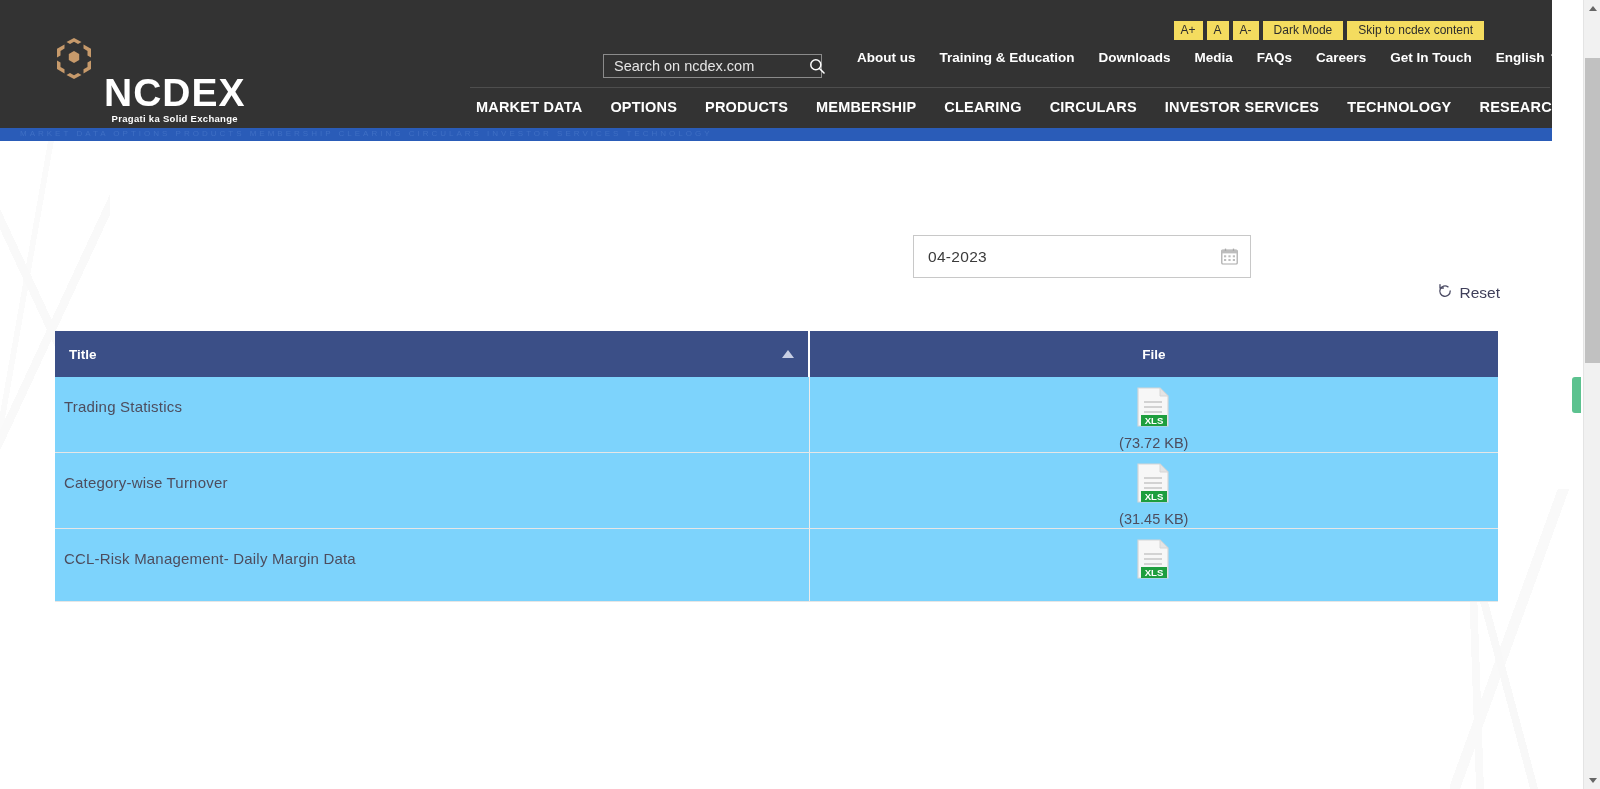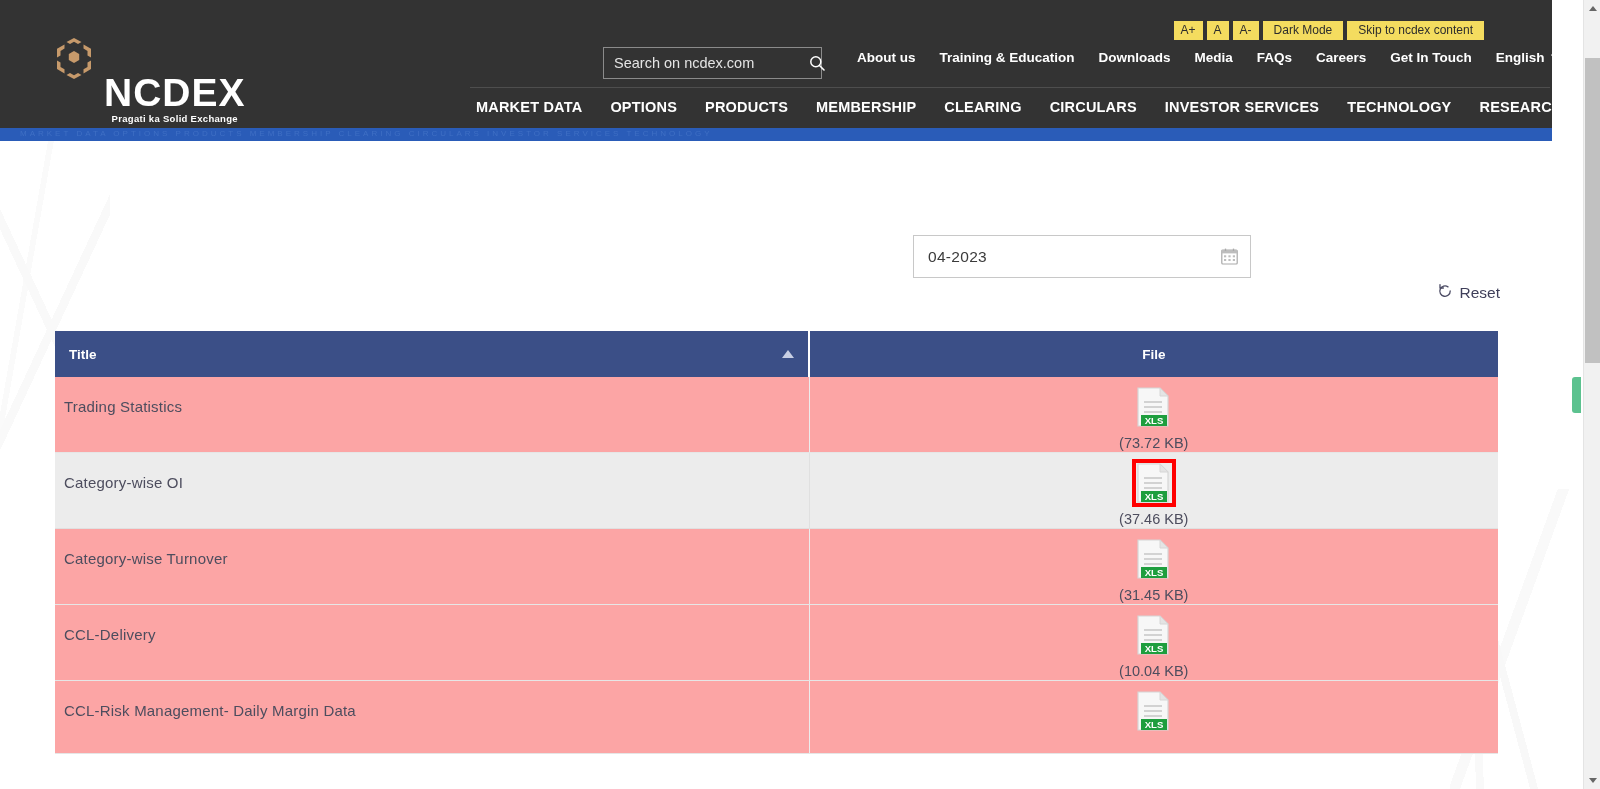--- a/index.html
+++ b/index.html
@@ -112,22 +112,22 @@
     border: none;
     cursor: pointer;
     font-family: "Liberation Sans", sans-serif;
     white-space: nowrap;
   }
   .a11y-btn.wide { padding: 3px 11px; }
 
   
   .search-box {
     position: absolute;
-    left: 603px; top: 47px;
-    width: 219px; height: 32px;
+    left: 603px; top: 54px;
+    width: 219px; height: 24px;
     border: 1px solid #8b8b8b;
     background: transparent;
     display: flex;
     align-items: center;
     z-index: 6;
   }
   .search-input {
     flex: 1;
     background: transparent;
     border: none;
@@ -296,21 +296,21 @@
     vertical-align: top;
     font-family: "Liberation Sans", sans-serif;
   }
   table.data-table tbody td.file-cell { border-right: none; text-align: center; padding-top: 10px; }
   table.data-table tbody td.title-cell {
     padding: 21px 0 0 9px;
     font-size: 15px;
     color: #4d4d5e;
     letter-spacing: 0.2px;
   }
-  tr.row { height: 73px; background: #fca5a5; }
+  tr.row { height: 73px; background: #7dd3fc; }
   tr.row.alt { background: #ececec; }
   tr.row.alt td { border-bottom: 1px solid #e0e0e0; border-right-color: #e0e0e0; }
 
   .file-size {
     font-size: 14.5px;
     color: #4d4d5e;
     margin-top: 4px;
     font-family: "Liberation Sans", sans-serif;
   }
   .xls-link { display: inline-block; cursor: pointer; line-height: 0; }
@@ -516,39 +516,20 @@
                     <line x1="8" y1="25" x2="26" y2="25"></line>
                   </g>
                   <rect x="5" y="28" width="26" height="11" fill="#1e9e3e"></rect>
                   <text x="18" y="36.6" font-family="'Liberation Sans',sans-serif" font-size="9.6" font-weight="bold" fill="#ffffff" text-anchor="middle">XLS</text>
                 </svg>
               </span>
               <div class="file-size">(73.72 KB)</div>
             </td>
           </tr>
 
-          <tr class="row alt">
-            <td class="title-cell">Category-wise OI</td>
-            <td class="file-cell">
-              <span class="xls-link highlighted">
-                <svg width="36" height="40" viewBox="0 0 36 40">
-                  <path d="M2 1 H24 L32 9 V39 H2 Z" fill="#f7f7f7" stroke="#d6d6d6" stroke-width="1.2"></path>
-                  <path d="M24 1 L32 9 H24 Z" fill="#e4e4e4" stroke="#d6d6d6" stroke-width="1"></path>
-                  <g stroke="#c9c9c9" stroke-width="1.6">
-                    <line x1="8" y1="15" x2="26" y2="15"></line>
-                    <line x1="8" y1="20" x2="26" y2="20"></line>
-                    <line x1="8" y1="25" x2="26" y2="25"></line>
-                  </g>
-                  <rect x="5" y="28" width="26" height="11" fill="#1e9e3e"></rect>
-                  <text x="18" y="36.6" font-family="'Liberation Sans',sans-serif" font-size="9.6" font-weight="bold" fill="#ffffff" text-anchor="middle">XLS</text>
-                </svg>
-              </span>
-              <div class="file-size">(37.46 KB)</div>
-            </td>
-          </tr>
 
           <tr class="row">
             <td class="title-cell">Category-wise Turnover</td>
             <td class="file-cell">
               <span class="xls-link">
                 <svg width="36" height="40" viewBox="0 0 36 40">
                   <path d="M2 1 H24 L32 9 V39 H2 Z" fill="#f7f7f7" stroke="#d6d6d6" stroke-width="1.2"></path>
                   <path d="M24 1 L32 9 H24 Z" fill="#e4e4e4" stroke="#d6d6d6" stroke-width="1"></path>
                   <g stroke="#c9c9c9" stroke-width="1.6">
                     <line x1="8" y1="15" x2="26" y2="15"></line>
@@ -557,39 +538,20 @@
                   </g>
                   <rect x="5" y="28" width="26" height="11" fill="#1e9e3e"></rect>
                   <text x="18" y="36.6" font-family="'Liberation Sans',sans-serif" font-size="9.6" font-weight="bold" fill="#ffffff" text-anchor="middle">XLS</text>
                 </svg>
               </span>
               <div class="file-size">(31.45 KB)</div>
             </td>
           </tr>
 
 
-          <tr class="row">
-            <td class="title-cell">CCL-Delivery</td>
-            <td class="file-cell">
-              <span class="xls-link">
-                <svg width="36" height="40" viewBox="0 0 36 40">
-                  <path d="M2 1 H24 L32 9 V39 H2 Z" fill="#f7f7f7" stroke="#d6d6d6" stroke-width="1.2"></path>
-                  <path d="M24 1 L32 9 H24 Z" fill="#e4e4e4" stroke="#d6d6d6" stroke-width="1"></path>
-                  <g stroke="#c9c9c9" stroke-width="1.6">
-                    <line x1="8" y1="15" x2="26" y2="15"></line>
-                    <line x1="8" y1="20" x2="26" y2="20"></line>
-                    <line x1="8" y1="25" x2="26" y2="25"></line>
-                  </g>
-                  <rect x="5" y="28" width="26" height="11" fill="#1e9e3e"></rect>
-                  <text x="18" y="36.6" font-family="'Liberation Sans',sans-serif" font-size="9.6" font-weight="bold" fill="#ffffff" text-anchor="middle">XLS</text>
-                </svg>
-              </span>
-              <div class="file-size">(10.04 KB)</div>
-            </td>
-          </tr>
 
           <tr class="row">
             <td class="title-cell">CCL-Risk Management- Daily Margin Data</td>
             <td class="file-cell">
               <span class="xls-link">
                 <svg width="36" height="40" viewBox="0 0 36 40">
                   <path d="M2 1 H24 L32 9 V39 H2 Z" fill="#f7f7f7" stroke="#d6d6d6" stroke-width="1.2"></path>
                   <path d="M24 1 L32 9 H24 Z" fill="#e4e4e4" stroke="#d6d6d6" stroke-width="1"></path>
                   <g stroke="#c9c9c9" stroke-width="1.6">
                     <line x1="8" y1="15" x2="26" y2="15"></line>

